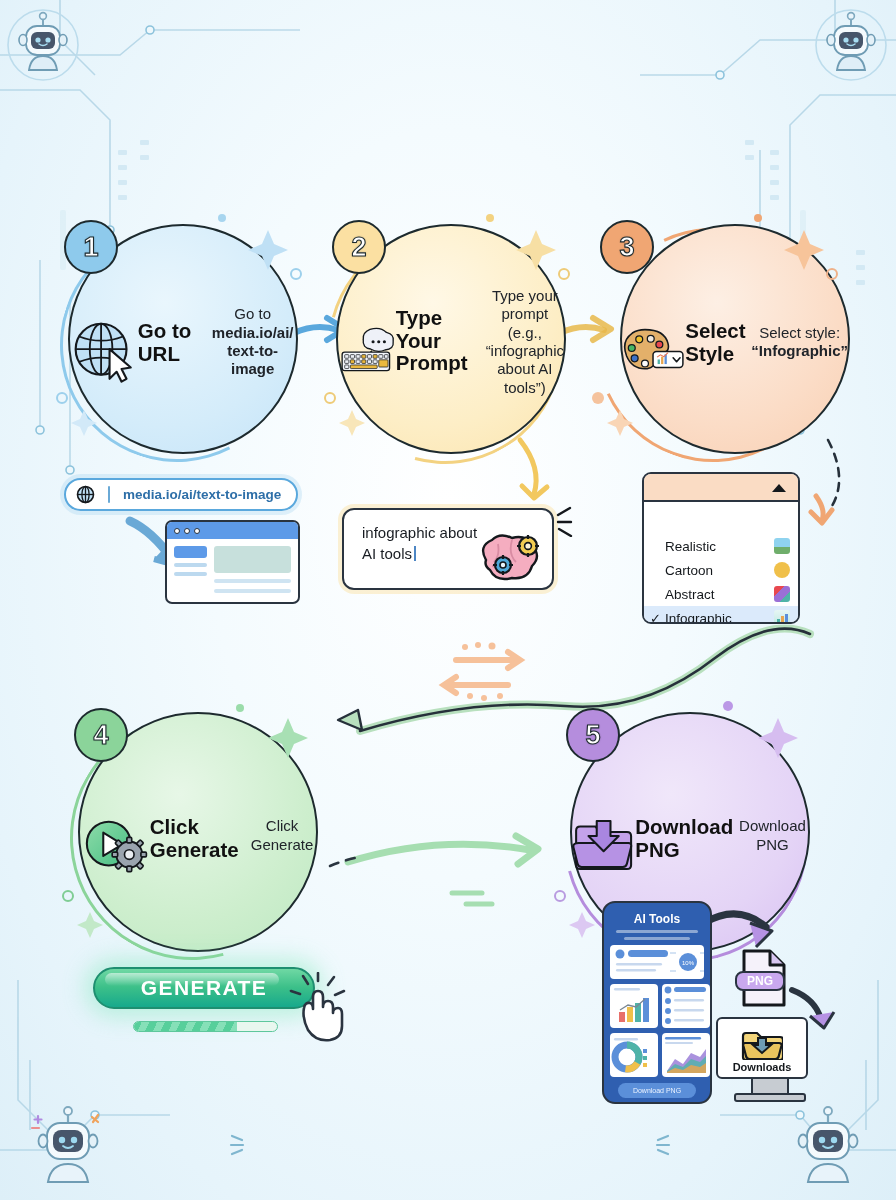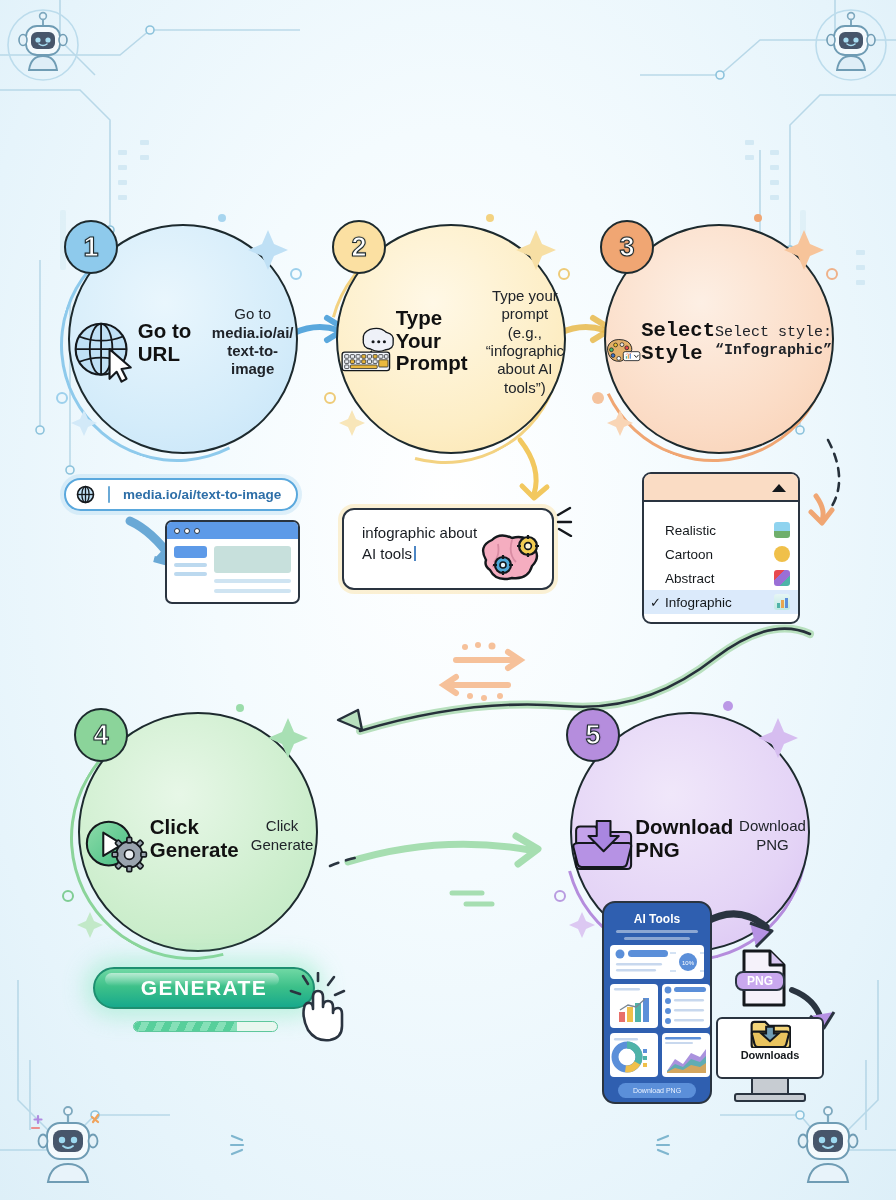--- a/index.html
+++ b/index.html
@@ -73,21 +73,21 @@
   }
   .promptbox .ptext { position: absolute; left: 18px; top: 13px; font-size: 15px; color: #181c22; line-height: 1.38; }
   .caret { display: inline-block; width: 2px; height: 15px; background: #4d86c4; vertical-align: -2px; margin-left: 2px;
            box-shadow: 0 -7px 0 -5px #4d86c4, 0 7px 0 -5px #4d86c4; }
 
   .dropdown {
     position: absolute; left: 642px; top: 472px; width: 158px; height: 152px;
     background: #fff; border: 2.2px solid #2a3440; border-radius: 9px; overflow: hidden; z-index: 6;
   }
   .dd-head { height: 28px; background: #fadcc4; border-bottom: 2px solid #2a3440; position: relative; }
-  .dd-list { padding-top: 16px; }
+  .dd-list { padding-top: 16px; margin-top: 16px; }
   .dd-item { height: 24px; display: flex; align-items: center; padding: 0 8px 0 6px; font-size: 13.5px; color: #14181c; }
   .dd-item.sel { background: #dbeafb; }
   .dd-check { width: 15px; font-size: 13px; color: #15181d; }
   .dd-lbl { flex: 1; }
   .dd-ico { width: 16px; height: 16px; border-radius: 3px; }
 
   .genbtn {
     position: absolute; left: 93px; top: 967px; width: 222px; height: 42px; border-radius: 21px;
     background: linear-gradient(180deg, #6fd8a4 0%, #3cc089 48%, #17a98c 100%);
     border: 2px solid #1e8f70; display: flex; align-items: center; justify-content: center; z-index: 6;
@@ -117,23 +117,23 @@
 
   .pngfile {
     position: absolute; left: 740px; top: 948px; width: 48px; height: 60px; z-index: 7;
   }
   .pngtag {
     position: absolute; left: 735px; top: 971px; width: 50px; height: 20px; border-radius: 8px;
     background: #c9a8ee; border: 2px solid #2a3440; display: flex; align-items: center; justify-content: center;
     color: #fff; font-size: 12px; font-weight: 700; z-index: 8;
   }
   .monitor {
-    position: absolute; left: 716px; top: 1017px; width: 108px; height: 62px;
+    position: absolute; left: 716px; top: 1017px; width: 92px; height: 62px;
     background: #fff; border: 2.2px solid #2a3440; border-radius: 6px; z-index: 7;
-    display: flex; flex-direction: column; align-items: center; justify-content: flex-end; padding-bottom: 16px;
+    display: flex; flex-direction: column; align-items: center; justify-content: flex-end; padding-bottom: 4px;
   }
   .mon-label { font-size: 11px; font-weight: 600; color: #14181c; }
   .mon-stand { position: absolute; left: 751px; top: 1079px; width: 38px; height: 16px; background: #c7ccd2;
                border: 2px solid #2a3440; border-top: none; z-index: 7; }
   .mon-base { position: absolute; left: 734px; top: 1093px; width: 72px; height: 9px; background: #c7ccd2;
               border: 2px solid #2a3440; border-radius: 3px; z-index: 7; }
 
   .footer { position: absolute; left: 0; top: 1131px; width: 896px; text-align: center; z-index: 6; }
   .footer .ftext { font-size: 16.5px; font-weight: 700; color: #14181c; }
 </style>
@@ -368,21 +368,21 @@
       <path d="M34 198 l4 9 9 4 -9 4 -4 9 -4 -9 -9 -4 9 -4 z" fill="#f8e6b9"></path>
       <circle cx="246" cy="62" r="5" fill="none" stroke="#edc濃" stroke-width="2"></circle>
       <circle cx="246" cy="62" r="5" fill="none" stroke="#eecb78" stroke-width="2"></circle>
       <circle cx="12" cy="186" r="5" fill="none" stroke="#eecb78" stroke-width="2"></circle>
       <circle cx="172" cy="6" r="4" fill="#f3d281"></circle>
     </svg>
   </div>
 
   <div class="step" style="left:604px;top:224px;width:240px;height:240px;">
     <div class="ring" style="left:-8px;top:4px;width:234px;height:234px;border-color:#f0a673 transparent #f0a673 #f0a673;transform:rotate(200deg);"></div>
-    <div class="disc" style="left:0;top:0;width:230px;height:230px;background:radial-gradient(circle at 42% 34%, #fdefe4 0%, #fbdcc6 62%, #f8cfb2 100%);font-family:Liberation Mono, monospace;">
+    <div class="disc" style="left:16px;top:0;width:230px;height:230px;background:radial-gradient(circle at 42% 34%, #fdefe4 0%, #fbdcc6 62%, #f8cfb2 100%);">
       <svg style="margin-top:26px" width="110" height="86" viewBox="0 0 110 86">
         <path d="M40 4 q34 0 40 24 q4 16 -12 18 q-14 2 -12 12 q2 12 -12 14 q-26 2 -36 -22 q-10 -26 10 -40 q9 -6 22 -6 z" fill="#e3b06a" stroke="#14181c" stroke-width="2.8"></path>
         <circle cx="30" cy="21" r="6" fill="#f0c22e" stroke="#14181c" stroke-width="2.2"></circle>
         <circle cx="50" cy="20" r="6" fill="#f0e9df" stroke="#14181c" stroke-width="2.2"></circle>
         <circle cx="65" cy="30" r="6" fill="#e8484f" stroke="#14181c" stroke-width="2.2"></circle>
         <circle cx="17" cy="36" r="6" fill="#49b663" stroke="#14181c" stroke-width="2.2"></circle>
         <circle cx="22" cy="54" r="6" fill="#3d72c8" stroke="#14181c" stroke-width="2.2"></circle>
         <circle cx="40" cy="63" r="6" fill="#fbfbfb" stroke="#14181c" stroke-width="2.2"></circle>
         <rect x="54" y="42" width="52" height="28" rx="6" fill="#fff" stroke="#14181c" stroke-width="2.6"></rect>
         <g>

